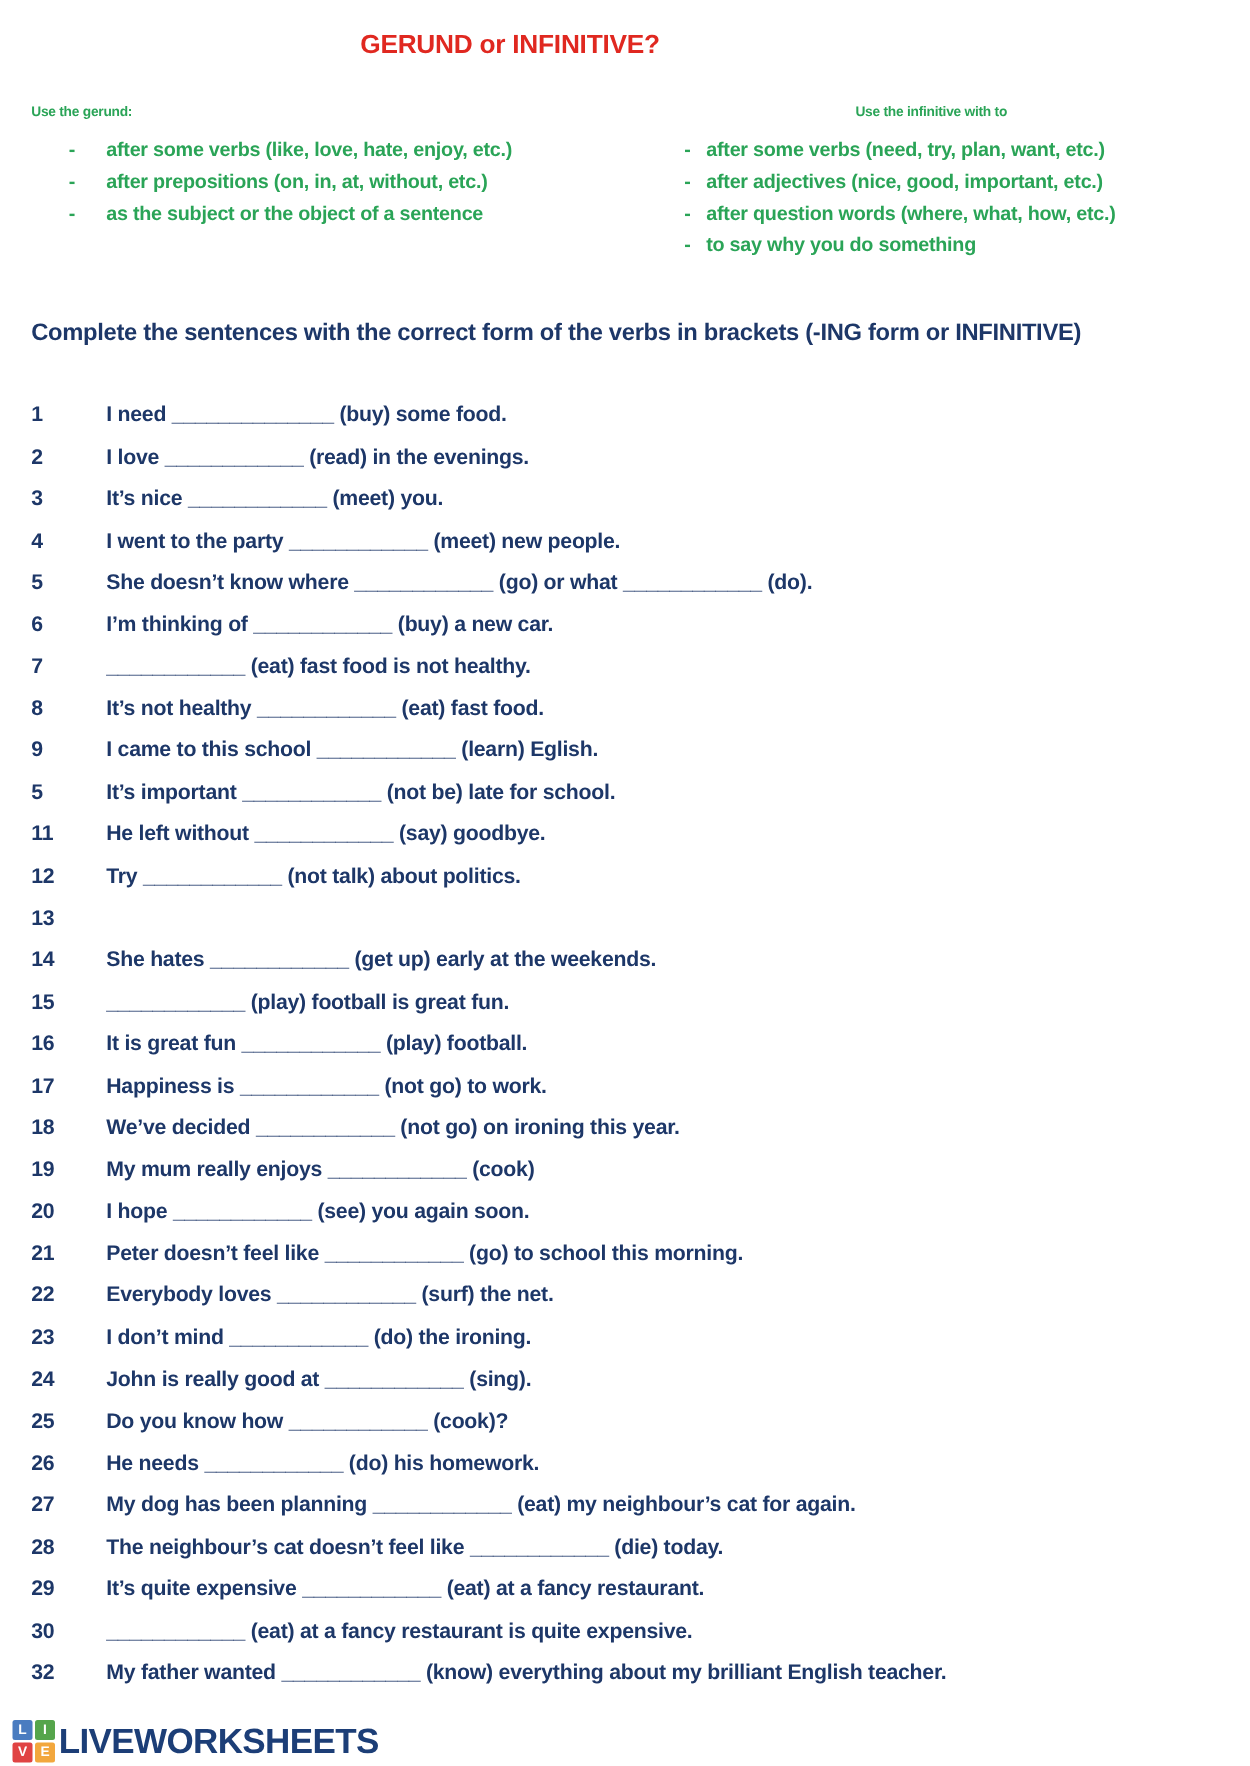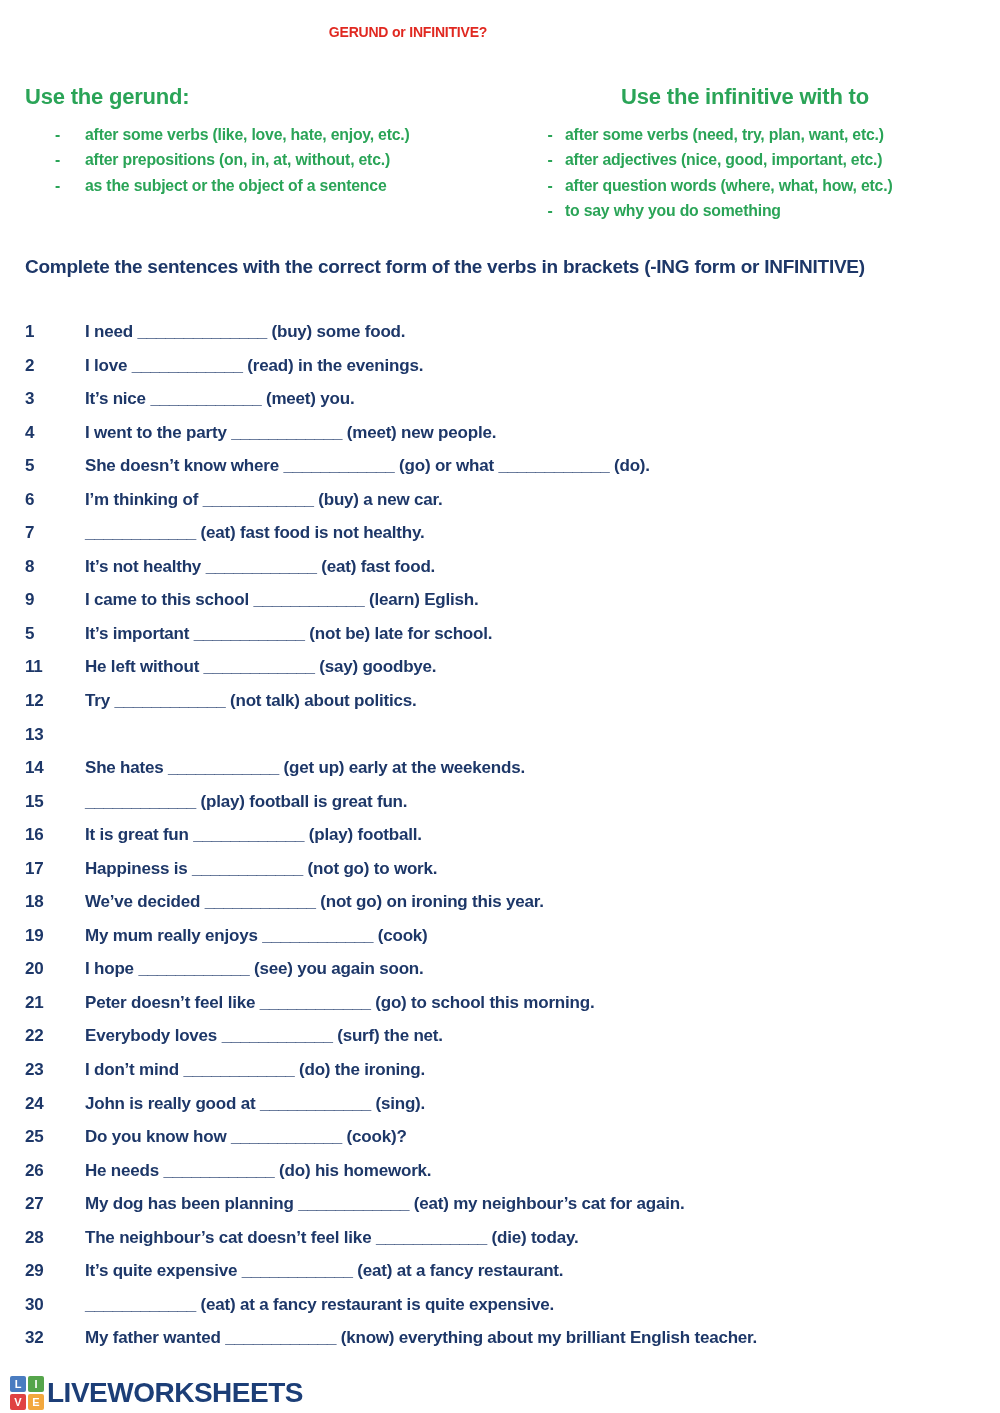--- a/index.html
+++ b/index.html
@@ -5,28 +5,28 @@
   * { margin: 0; padding: 0; box-sizing: border-box; }
   html, body { background: #ffffff; }
   body {
     width: 1000px; height: 1413px; position: relative; overflow: hidden;
     font-family: "Liberation Sans", sans-serif;
     font-weight: bold;
     color: #1d3768;
   }
   .page-title {
     position: absolute; top: 24px; left: 0; width: 816px;
-    text-align: center; font-size: 14px; letter-spacing: -0.2px;
+    text-align: center; font-size: 21px; letter-spacing: -0.2px;
     color: #e02820;
   }
   .rules { position: absolute; top: 84px; left: 0; width: 1000px; }
   .rule-col { position: absolute; top: 0; color: #2aa457; }
   .rule-col.gerund { left: 25px; width: 470px; }
   .rule-col.infinitive { left: 505px; width: 480px; text-align: center; }
-  .rule-heading { font-size: 22px; letter-spacing: -0.2px; margin-bottom: 12px; }
+  .rule-heading { font-size: 11px; letter-spacing: -0.2px; margin-bottom: 12px; }
   .rule-item { display: flex; line-height: 25.4px; font-size: 15.8px; letter-spacing: -0.2px; }
   .rule-item .dash { width: 30px; padding-left: 30px; flex: 0 0 60px; }
   .instruction {
     position: absolute; top: 256px; left: 25px; width: 955px;
     font-size: 19px; letter-spacing: -0.25px;
   }
   .questions { position: absolute; top: 315px; left: 25px; width: 960px; }
   .q-row { display: flex; height: 33.55px; line-height: 33.55px; font-size: 17px; letter-spacing: -0.2px; }
   .q-num { width: 60px; flex: 0 0 60px; }
   .q-text { white-space: nowrap; }

